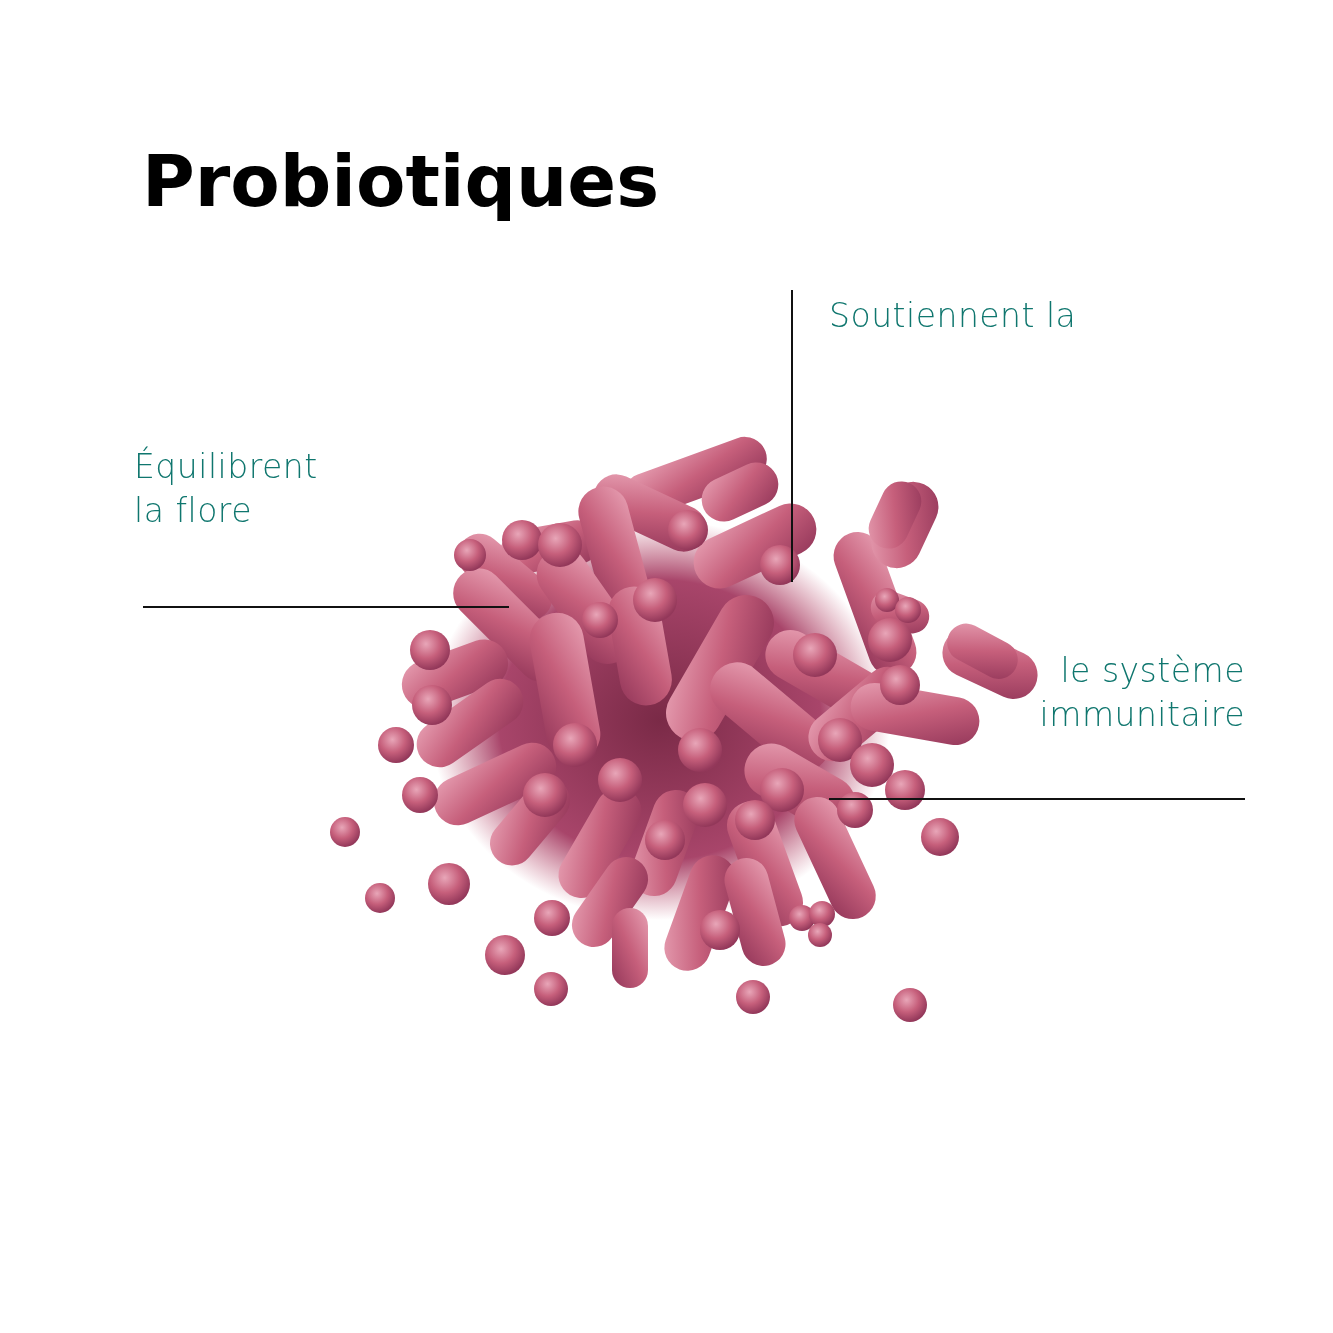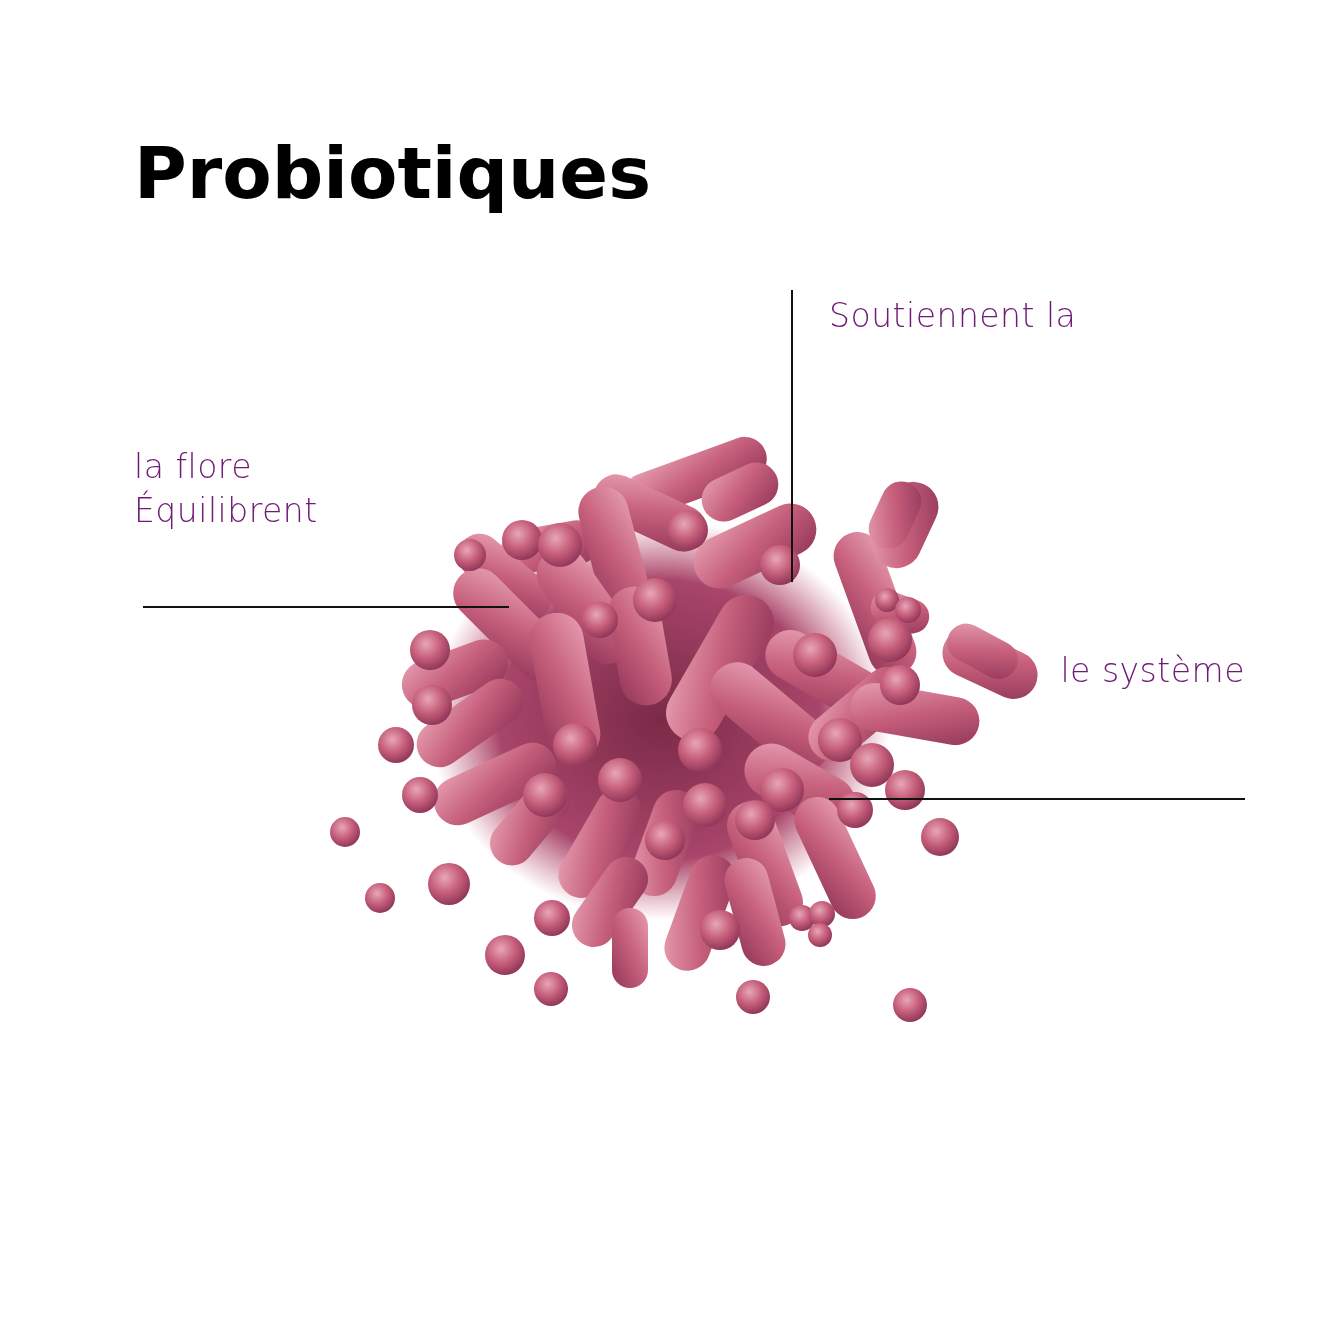--- a/index.html
+++ b/index.html
@@ -12,36 +12,36 @@
       height: 1333px;
       position: relative;
       overflow: hidden;
       font-family: "DejaVu Sans", "Liberation Sans", sans-serif;
       color: #111111;
     }
     .title {
       position: absolute;
       left: 134px;
       top: 128px;
-      margin: 0;
+      margin: 8px;
       font-family: "DejaVu Sans", sans-serif;
       font-weight: 700;
       font-size: 72px;
       line-height: 90px;
       letter-spacing: 0px;
       color: #000000;
     }
     .label {
       position: absolute;
       margin: 0;
       font-family: "DejaVu Sans", sans-serif;
       font-weight: 300;
       font-size: 33px;
       line-height: 44px;
-      color: #701a75;
+      color: #0f766e;
       letter-spacing: 0.5px;
     }
     .label span { display: block; white-space: nowrap; }
     .label-left { left: 134px; top: 445px; }
     .label-top { left: 829px; top: 294px; }
     .label-right { right: 88px; top: 649px; text-align: right; }
     .line {
       position: absolute;
       background: #111111;
     }
@@ -171,23 +171,24 @@
   </g>
 </svg>
 
 <h1 class="title">Probiotiques</h1>
 
 <div class="line line-left"></div>
 <div class="line line-top"></div>
 <div class="line line-right"></div>
 
 <p class="label label-left">
+  <span>Équilibrent</span>
   <span>la flore</span>
-  <span>Équilibrent</span>
 </p>
 
 <p class="label label-top">
   <span>Soutiennent la</span>
 </p>
 
 <p class="label label-right">
   <span>le système</span>
+  <span>immunitaire</span>
 </p>
 
 </body></html>

